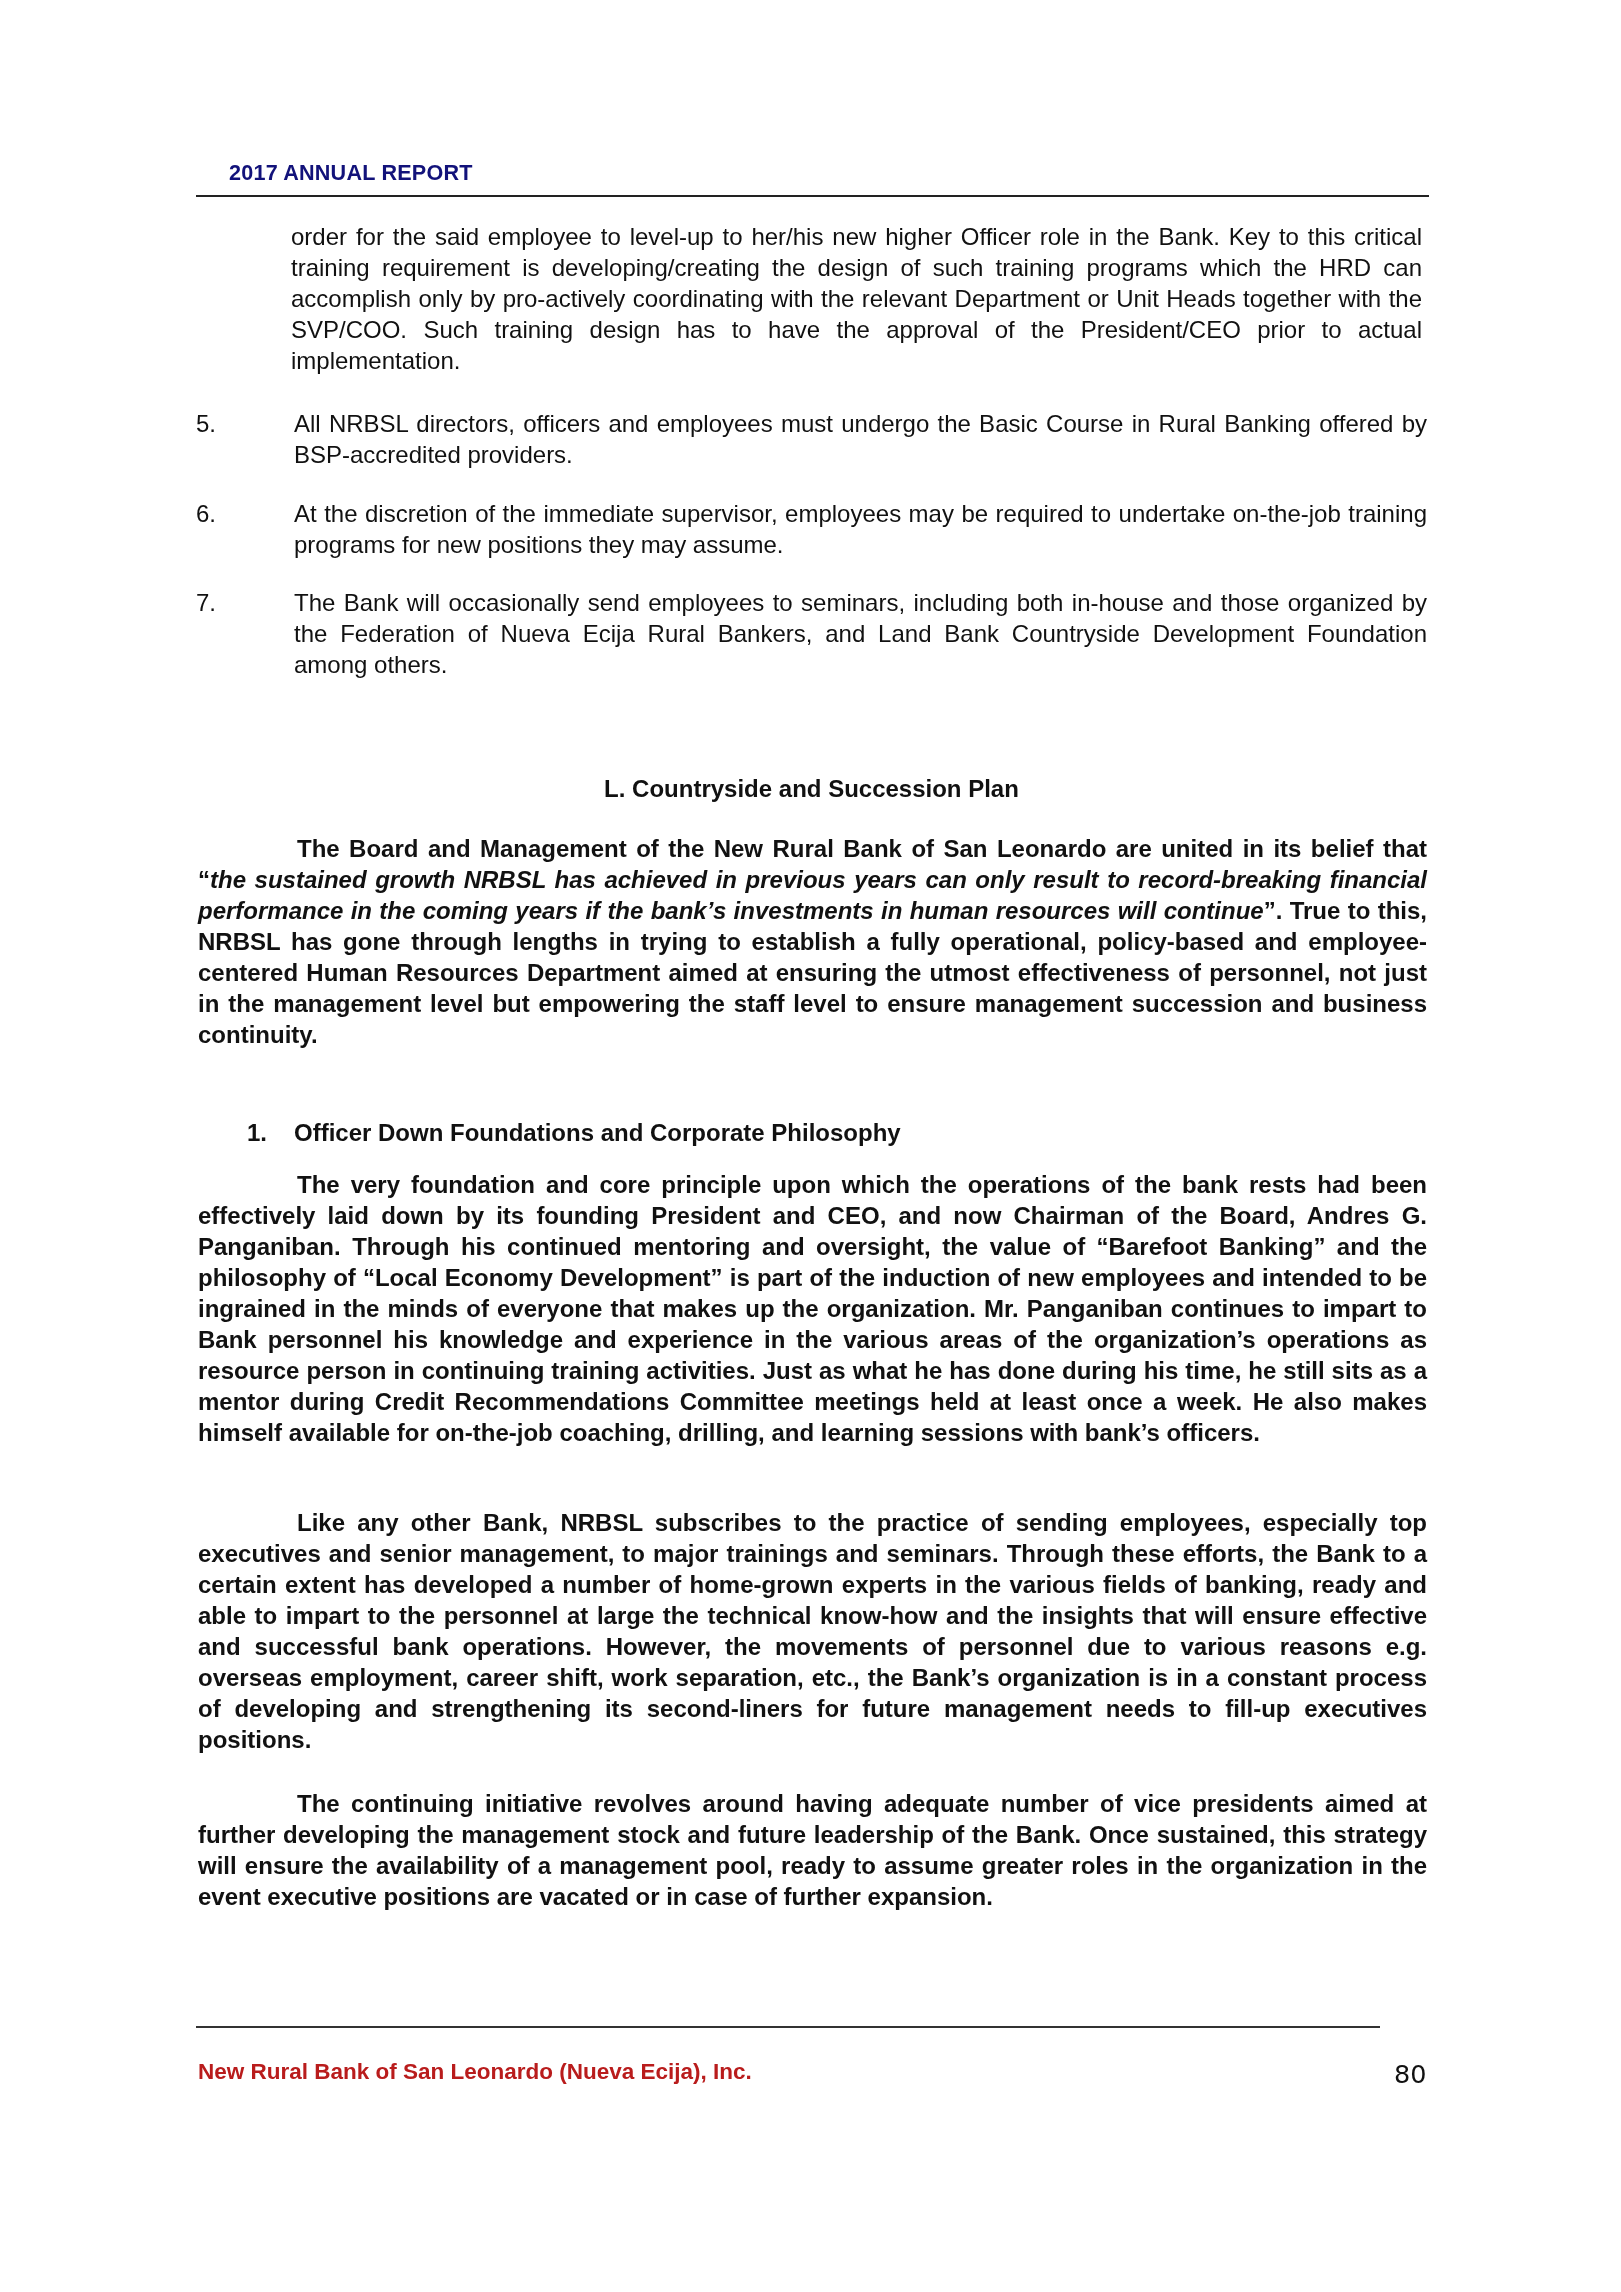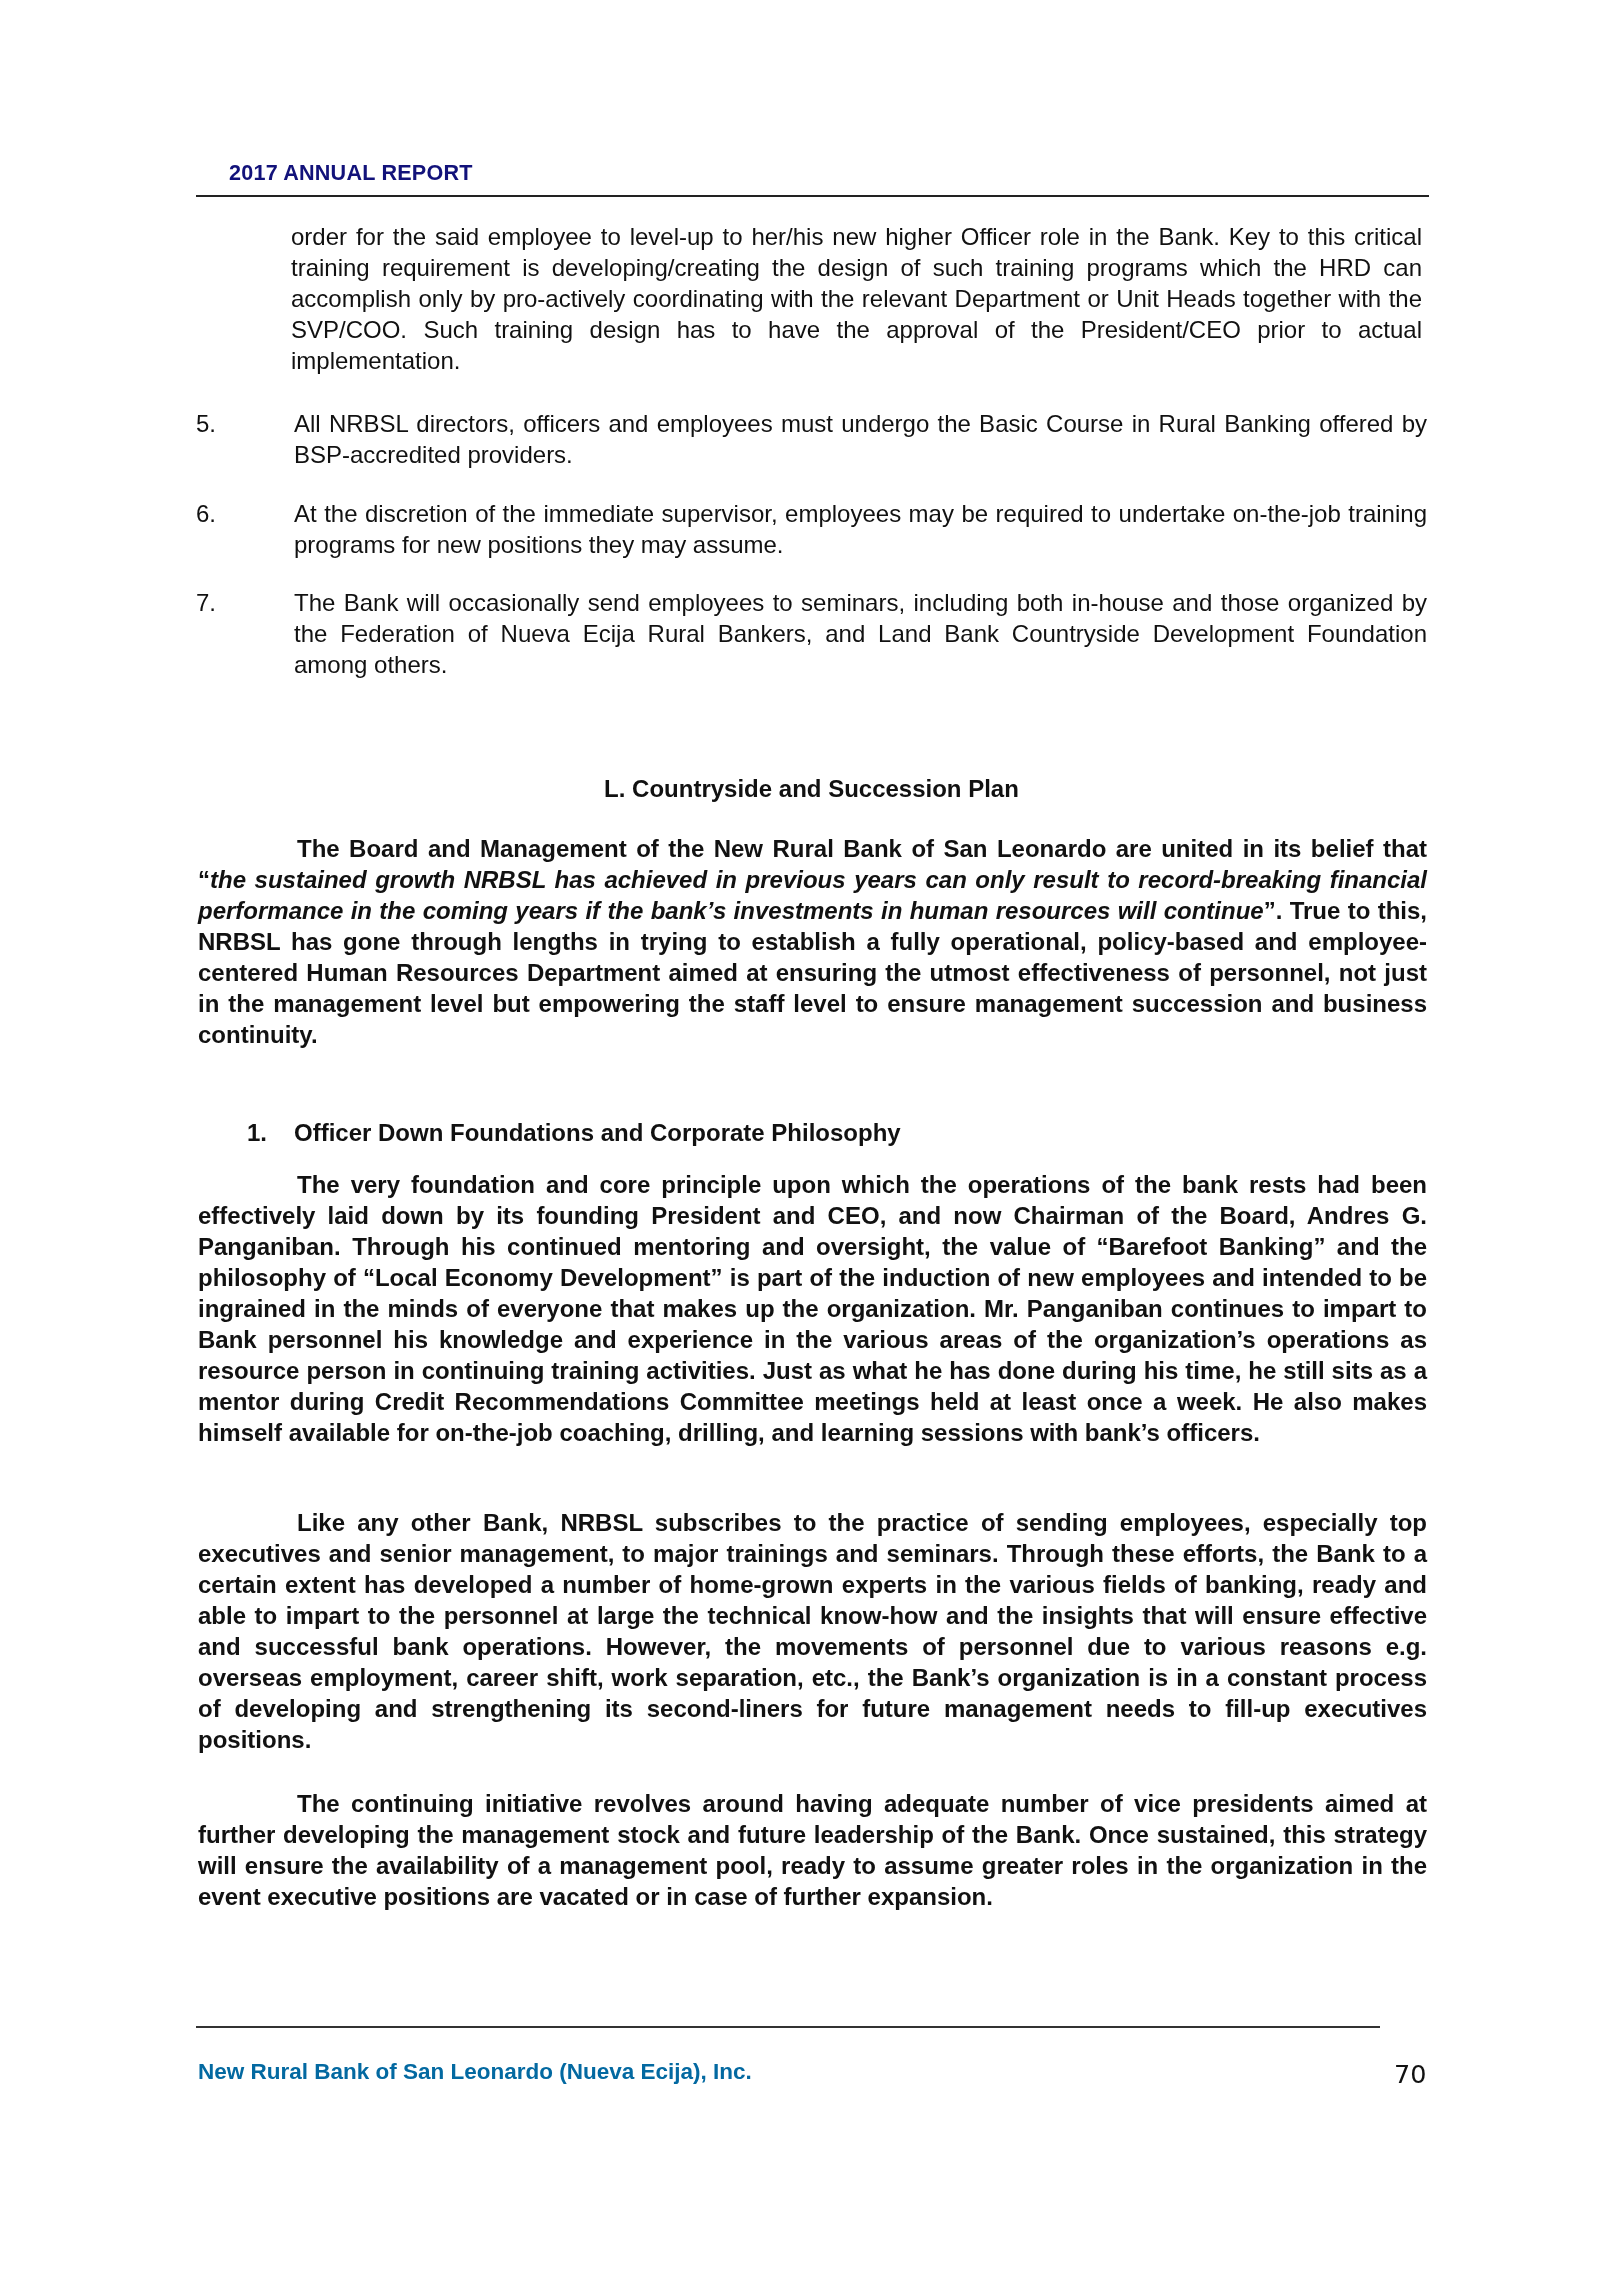--- a/index.html
+++ b/index.html
@@ -12,21 +12,21 @@
   .para { left: 198px; width: 1229px; }
   .indent { text-indent: 99px; font-weight: bold; }
   .cont { left: 291px; width: 1131px; }
   .item { left: 196px; width: 1231px; display: flex; }
   .item-num { width: 98px; flex: 0 0 98px; }
   .item-text { flex: 1; text-align: justify; }
   .h-center { left: 196px; width: 1231px; text-align: center; font-weight: bold; font-size: 24px; line-height: 31px; }
   .h-num { left: 247px; font-weight: bold; font-size: 24px; line-height: 31px; display: flex; }
   .h-num .n { width: 47px; }
   .foot-rule { left: 196px; top: 2026px; width: 1184px; height: 2px; background: #333; }
-  .foot-text { left: 198px; top: 2059px; font-size: 22.5px; font-weight: bold; color: #0369a1; }
+  .foot-text { left: 198px; top: 2059px; font-size: 22.5px; font-weight: bold; color: #b91c1c; }
   .foot-page { left: 1394px; top: 2059px; font-size: 25.5px; color: #111; font-family: "DejaVu Sans", sans-serif; }
   em { font-style: italic; }
 </style>
 </head>
 <body>
 
 <div class="abs hdr-title">2017 ANNUAL REPORT</div>
 <div class="abs hdr-rule"></div>
 
 <div class="abs body-text cont" style="top:221px;">order for the said employee to level-up to her/his new higher Officer role in the Bank. Key to this critical training requirement is developing/creating the design of such training programs which the HRD can accomplish only by pro-actively coordinating with the relevant Department or Unit Heads together with the SVP/COO. Such training design has to have the approval of the President/CEO prior to actual implementation.</div>
@@ -52,14 +52,14 @@
   <span class="n">1.</span>
   <span>Officer Down Foundations and Corporate Philosophy</span>
 </div>
 
 <div class="abs body-text para indent" style="top:1169px;">The very foundation and core principle upon which the operations of the bank rests had been effectively laid down by its founding President and CEO, and now Chairman of the Board, Andres G. Panganiban. Through his continued mentoring and oversight, the value of “Barefoot Banking” and the philosophy of “Local Economy Development” is part of the induction of new employees and intended to be ingrained in the minds of everyone that makes up the organization. Mr. Panganiban continues to impart to Bank personnel his knowledge and experience in the various areas of the organization’s operations as resource person in continuing training activities. Just as what he has done during his time, he still sits as a mentor during Credit Recommendations Committee meetings held at least once a week. He also makes himself available for on-the-job coaching, drilling, and learning sessions with bank’s officers.</div>
 <div class="abs body-text para indent" style="top:1507px;">Like any other Bank, NRBSL subscribes to the practice of sending employees, especially top executives and senior management, to major trainings and seminars. Through these efforts, the Bank to a certain extent has developed a number of home-grown experts in the various fields of banking, ready and able to impart to the personnel at large the technical know-how and the insights that will ensure effective and successful bank operations. However, the movements of personnel due to various reasons e.g. overseas employment, career shift, work separation, etc., the Bank’s organization is in a constant process of developing and strengthening its second-liners for future management needs to fill-up executives positions.</div>
 <div class="abs body-text para indent" style="top:1788px;">The continuing initiative revolves around having adequate number of vice presidents aimed at further developing the management stock and future leadership of the Bank. Once sustained, this strategy will ensure the availability of a management pool, ready to assume greater roles in the organization in the event executive positions are vacated or in case of further expansion.</div>
 
 <div class="abs foot-rule"></div>
 <div class="abs foot-text">New Rural Bank of San Leonardo (Nueva Ecija), Inc.</div>
-<div class="abs foot-page">70</div>
+<div class="abs foot-page">80</div>
 
 
 </body></html>

